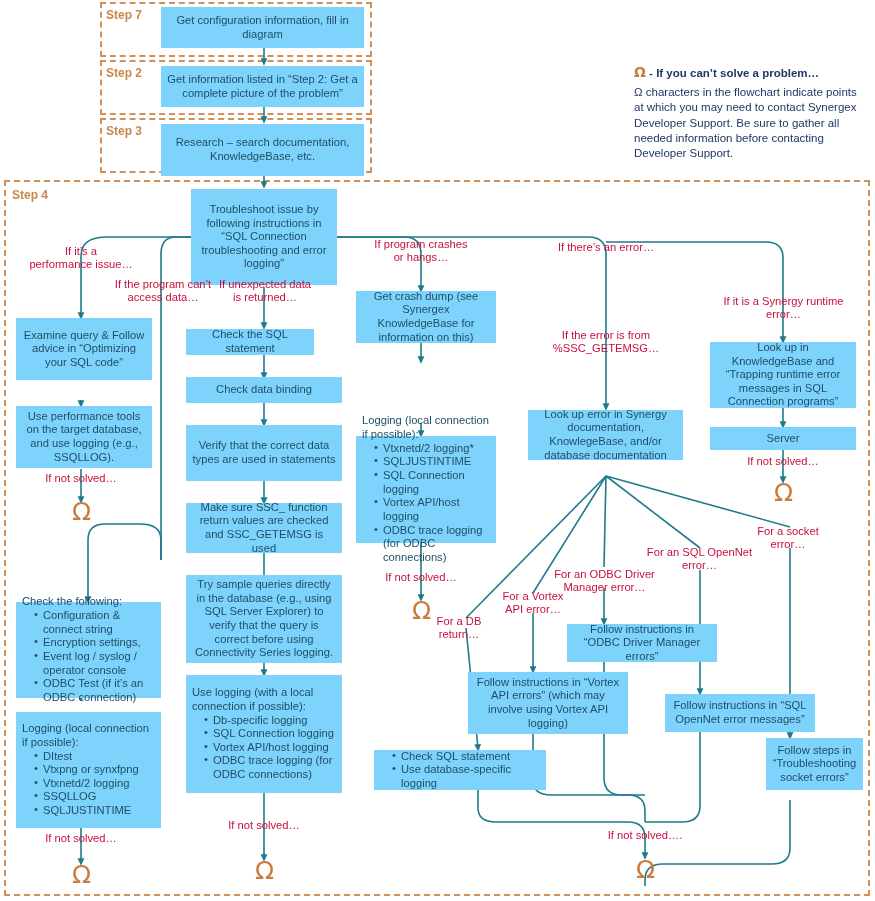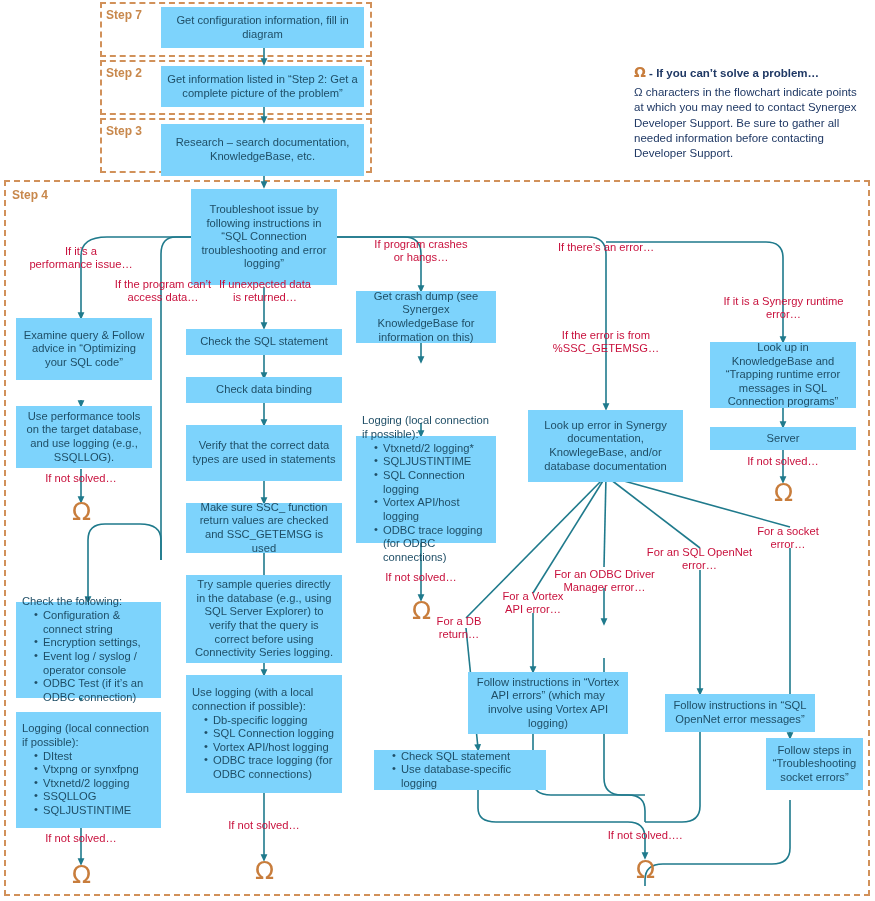--- a/index.html
+++ b/index.html
@@ -214,21 +214,21 @@
       <ul>
         <li>DItest</li>
         <li>Vtxpng or synxfpng</li>
         <li>Vtxnetd/2 logging</li>
         <li>SSQLLOG</li>
         <li>SQLJUSTINTIME</li>
       </ul>
     </div>
   </div>
 
-  <div class="box center fs11" style="left:186px;top:329px;width:156px;height:26px;">
+  <div class="box center fs11" style="left:186px;top:329px;width:128px;height:26px;">
     <div class="pad">Check the SQL statement</div>
   </div>
 
   <div class="box center fs11" style="left:186px;top:377px;width:156px;height:26px;">
     <div class="pad">Check data binding</div>
   </div>
 
   <div class="box center fs11" style="left:186px;top:425px;width:156px;height:56px;">
     <div class="pad">Verify that the correct data types are used in statements</div>
   </div>
@@ -264,37 +264,40 @@
       <ul>
         <li>Vtxnetd/2 logging*</li>
         <li>SQLJUSTINTIME</li>
         <li>SQL Connection logging</li>
         <li>Vortex API/host logging</li>
         <li>ODBC trace logging (for ODBC connections)</li>
       </ul>
     </div>
   </div>
 
-  <div class="box center fs11" style="left:528px;top:410px;width:155px;height:72px;">
+  <div class="box center fs11" style="left:528px;top:410px;width:155px;height:50px;">
     <div class="pad">Look up error in Synergy documentation, KnowlegeBase, and/or database documentation</div>
   </div>
 
   <div class="box left fs11" style="left:374px;top:750px;width:172px;height:40px;">
     <div class="pad">
       <ul>
         <li>Check SQL statement</li>
         <li>Use database-specific logging</li>
       </ul>
     </div>
   </div>
 
   <div class="box center fs11" style="left:468px;top:672px;width:160px;height:62px;">
     <div class="pad">Follow instructions in “Vortex API errors” (which may involve using Vortex API logging)</div>
   </div>
 
+  <div class="box center fs11" style="left:567px;top:624px;width:150px;height:38px;">
+    <div class="pad">Follow instructions in “ODBC Driver Manager errors”</div>
+  </div>
 
   <div class="box center fs11" style="left:665px;top:694px;width:150px;height:38px;">
     <div class="pad">Follow instructions in “SQL OpenNet error messages”</div>
   </div>
 
   <div class="box center fs11" style="left:766px;top:738px;width:97px;height:52px;">
     <div class="pad">Follow steps in “Troubleshooting socket errors”</div>
   </div>
 
   <div class="box center fs11" style="left:710px;top:342px;width:146px;height:66px;">

